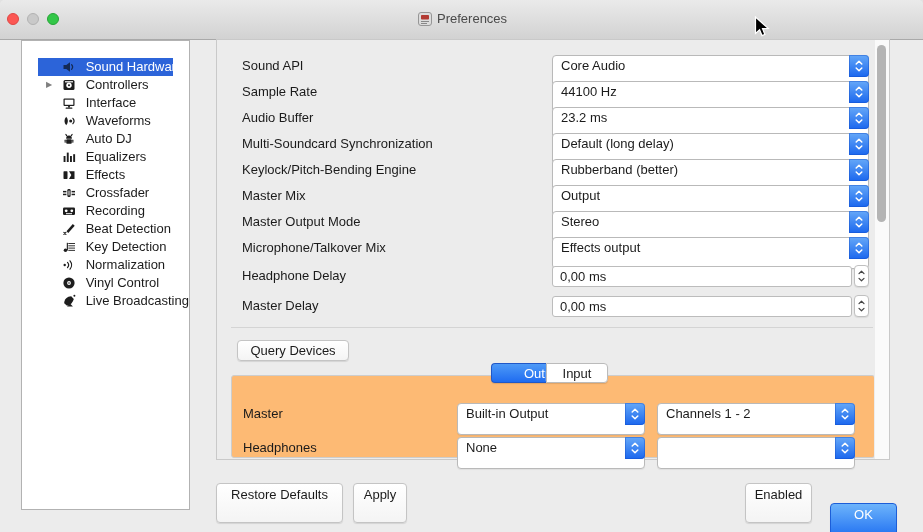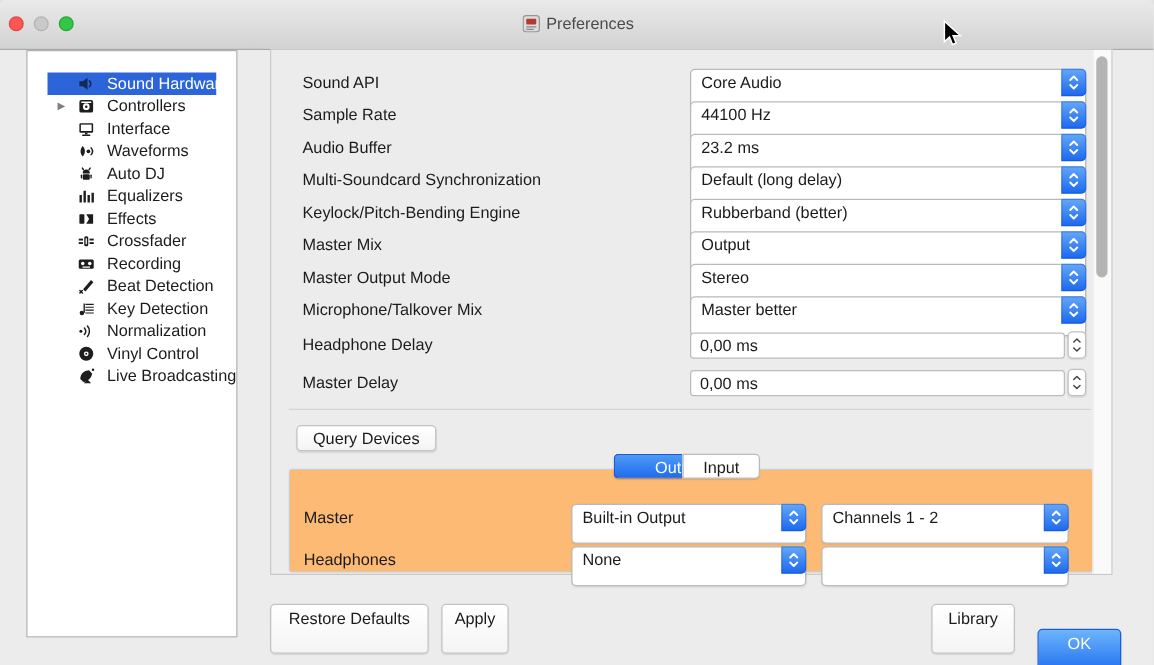--- a/index.html
+++ b/index.html
@@ -304,21 +304,21 @@
             <svg width="10" height="16" viewBox="0 0 10 16">
               <path d="M2.2 6L5 3.2 7.8 6M2.2 10L5 12.8 7.8 10" fill="none" stroke="#fff" stroke-width="1.5" stroke-linecap="round" stroke-linejoin="round"></path>
             </svg>
           </span>
       </div>
     </div>
 
     <div class="row" style="top:197px">
       <span class="row-label">Microphone/Talkover Mix</span>
       <div class="dropdown">
-        <span class="dd-text">Master better</span>
+        <span class="dd-text">Effects output</span>
         <span class="dd-cap">
             <svg width="10" height="16" viewBox="0 0 10 16">
               <path d="M2.2 6L5 3.2 7.8 6M2.2 10L5 12.8 7.8 10" fill="none" stroke="#fff" stroke-width="1.5" stroke-linecap="round" stroke-linejoin="round"></path>
             </svg>
           </span>
       </div>
     </div>
 
     <div class="row" style="top:225px">
       <span class="row-label">Headphone Delay</span>
@@ -394,21 +394,21 @@
       <div class="tab last">Input</div>
     </div>
 
     <div class="scroll-track">
       <div class="scroll-thumb"></div>
     </div>
   </div>
 
   <div class="btn fbtn btn-restore">Restore Defaults</div>
   <div class="btn fbtn btn-apply">Apply</div>
-  <div class="btn fbtn btn-cancel">Library</div>
+  <div class="btn fbtn btn-cancel">Enabled</div>
   <div class="btn fbtn btn-ok">OK</div>
 
   <span class="cursor">
     <svg width="16" height="24" viewBox="0 0 16 24">
         <path d="M1.5 1L1.5 17.5 5.6 13.7 8 19.6 10.9 18.4 8.5 12.6 14.2 12.4Z" fill="#000" stroke="#fff" stroke-width="1.2"></path>
       </svg>
   </span>
 
 </div>
 

